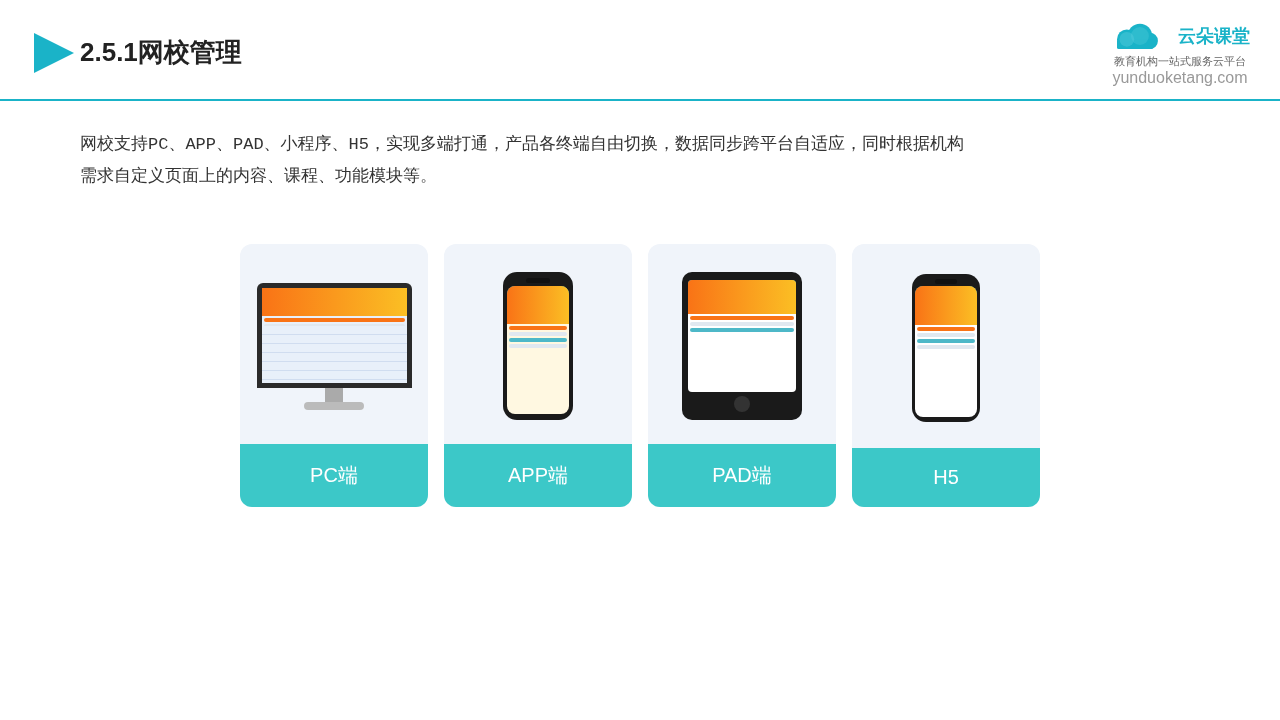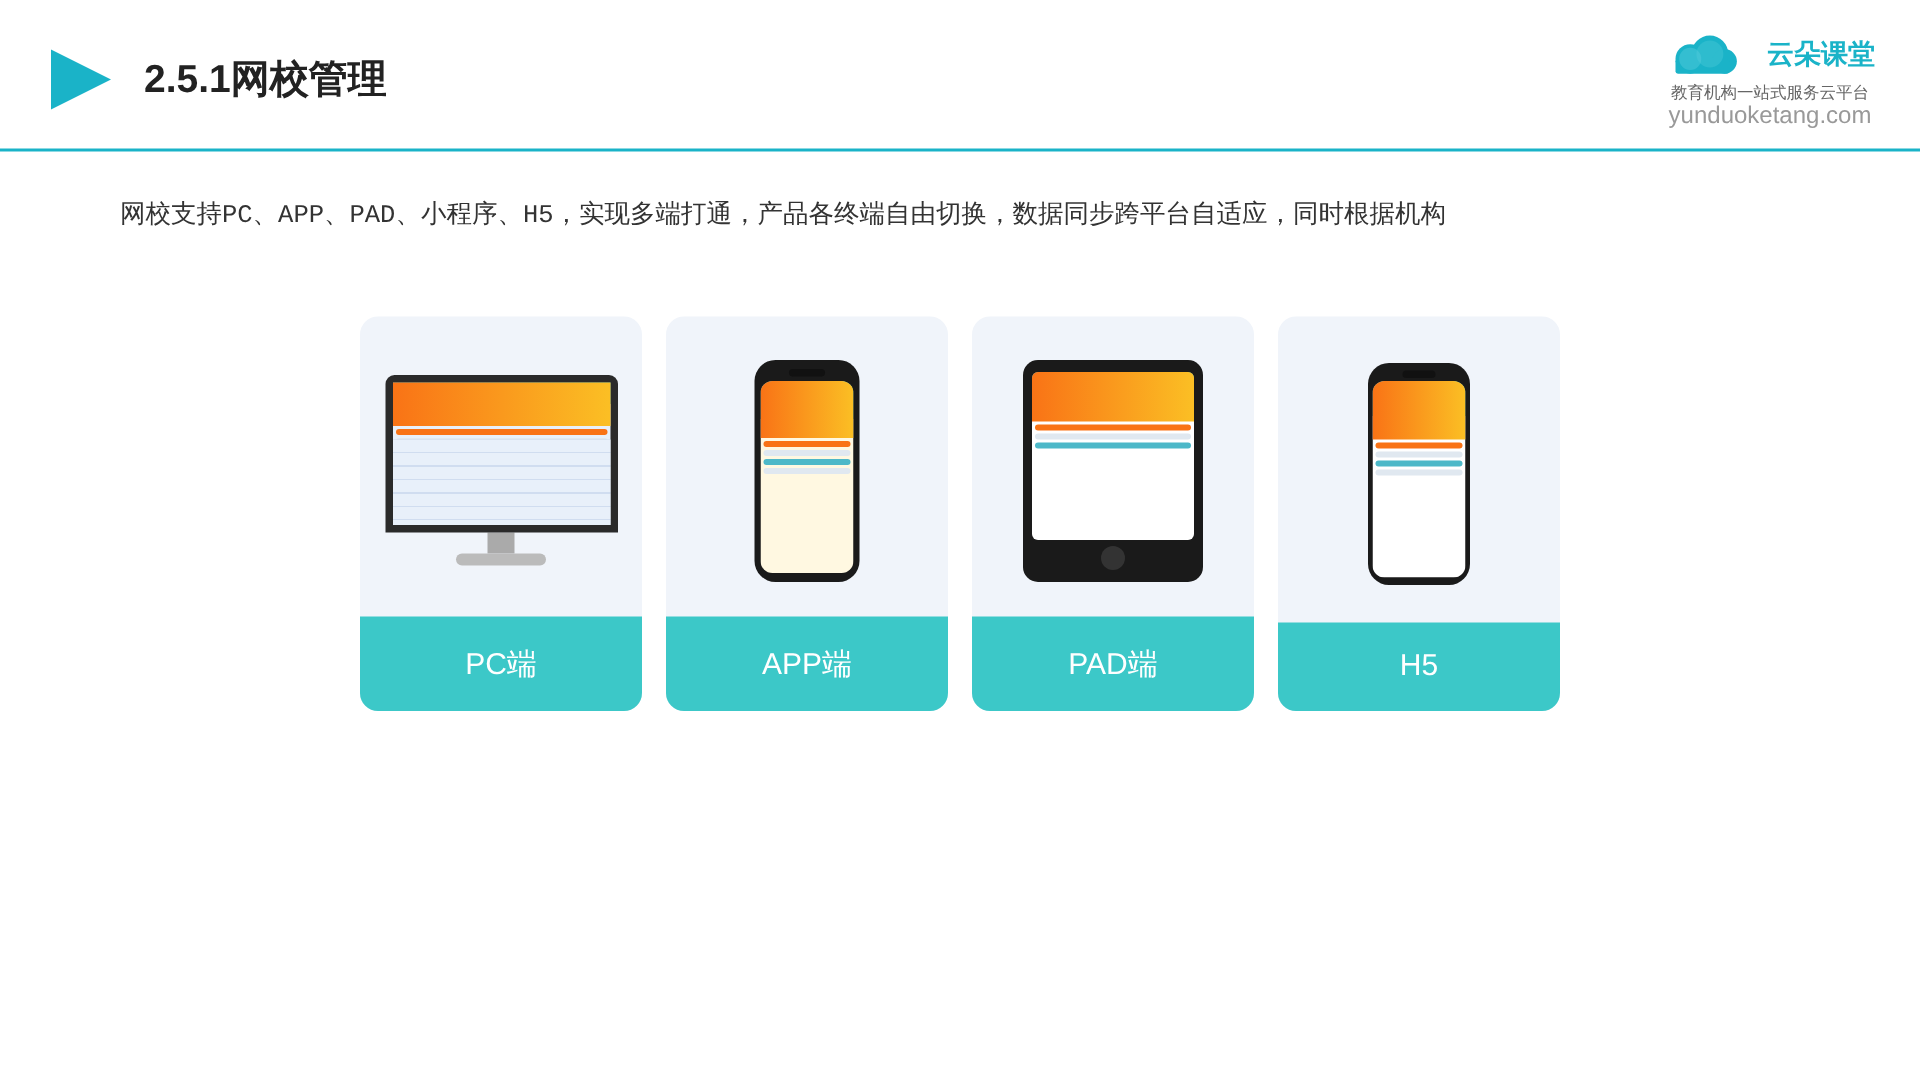--- a/index.html
+++ b/index.html
@@ -15,21 +15,21 @@
     .header {
       display: flex;
       align-items: center;
       justify-content: space-between;
       padding: 18px 30px 12px 30px;
       border-bottom: 2px solid #1ab3c8;
     }
     .header-left {
       display: flex;
       align-items: center;
-      gap: 18px;
+      gap: 2px;
     }
     .play-icon {
       width: 48px;
       height: 48px;
     }
     .page-title {
       font-size: 26px;
       font-weight: bold;
       color: #222;
     }
@@ -325,20 +325,21 @@
       </svg>
       <span class="logo-text-main">云朵课堂</span>
     </div>
     <div class="logo-sub">教育机构一站式服务云平台</div>
     <div class="logo-domain">yunduoketang.com</div>
   </div>
 </div>
 
 <div class="description">
   <div>网校支持PC、APP、PAD、小程序、H5，实现多端打通，产品各终端自由切换，数据同步跨平台自适应，同时根据机构</div>
+  <div>需求自定义页面上的内容、课程、功能模块等。</div>
 </div>
 
 <div class="cards-section">
 
   <div class="device-card">
     <div class="card-image-area">
       <div class="pc-monitor">
         <div class="monitor-frame">
           <div class="monitor-screen-content">
             <div class="screen-banner"></div>

